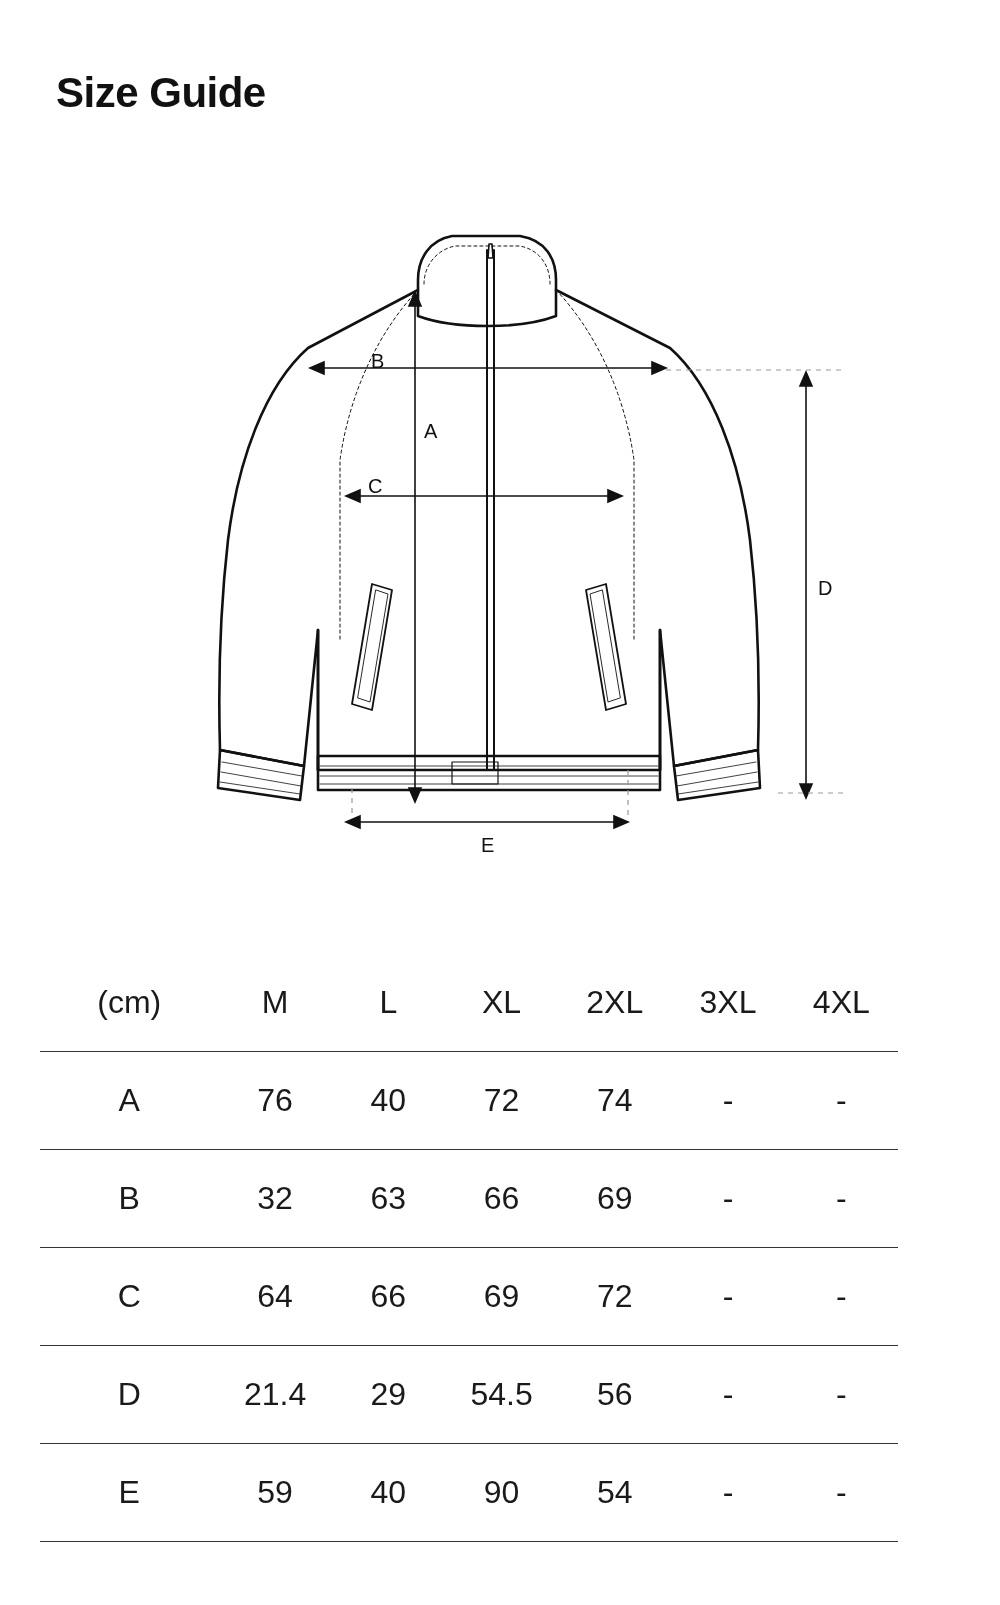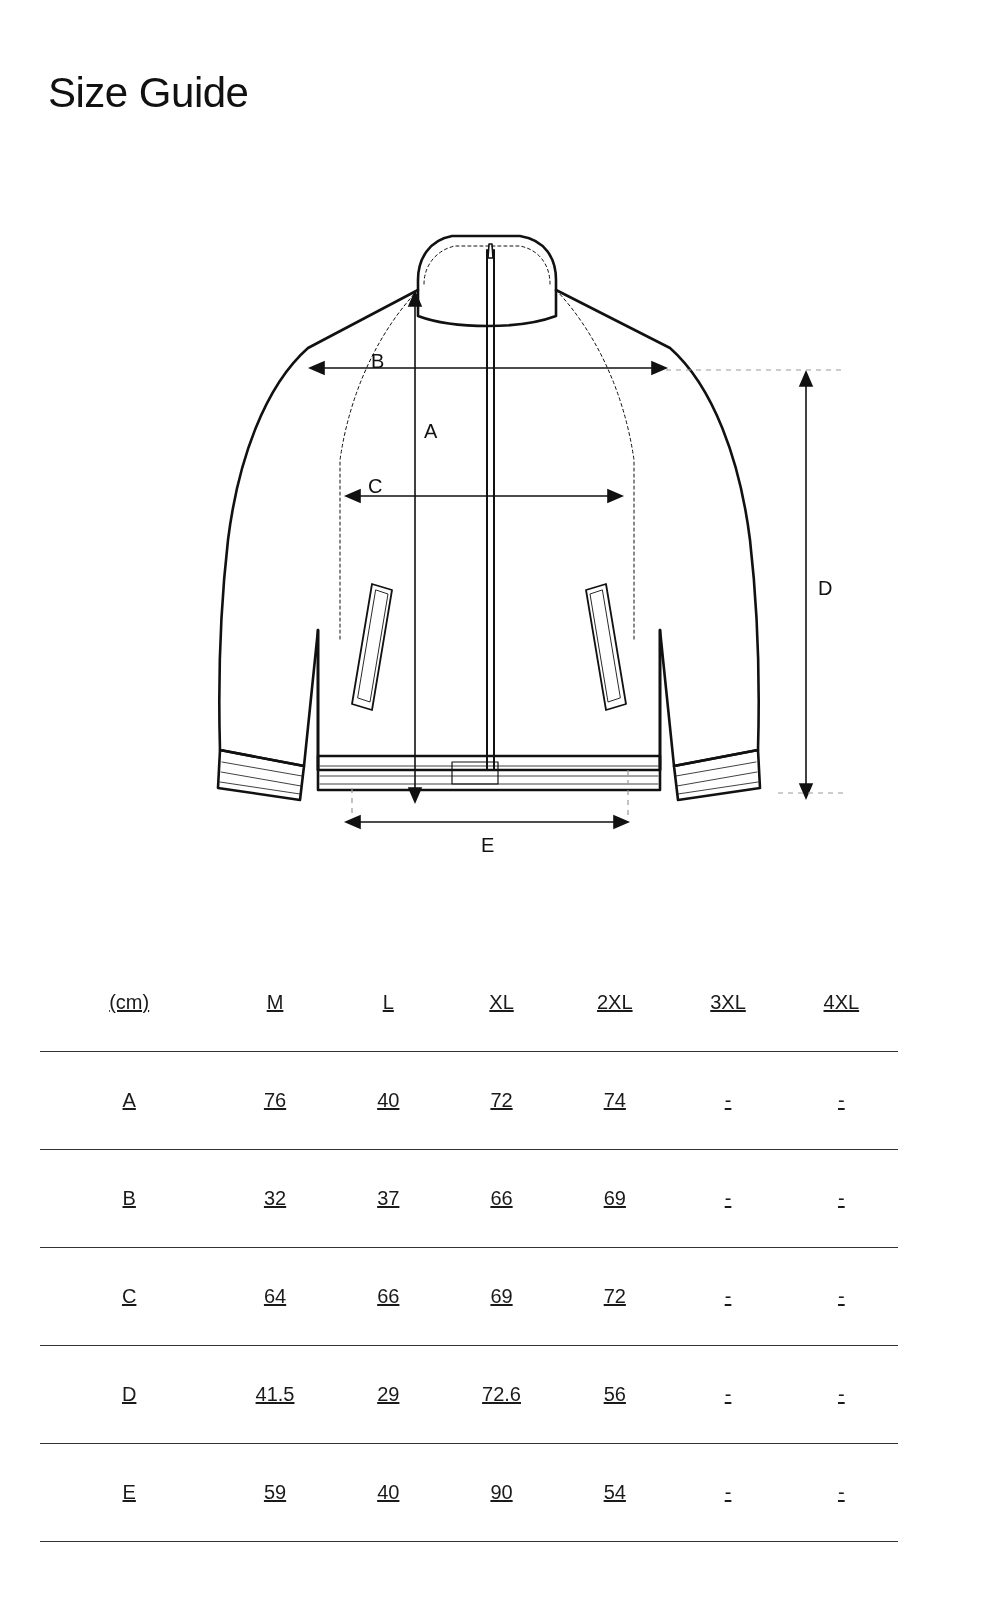--- a/index.html
+++ b/index.html
@@ -16,24 +16,24 @@
     position: relative;
     overflow: hidden;
   }
   .page {
     width: 1000px;
     height: 1605px;
     position: relative;
   }
   .page-title {
     position: absolute;
-    left: 48px;
+    left: 56px;
     top: 72px;
     font-size: 42px;
-    font-weight: normal;
+    font-weight: bold;
     letter-spacing: -0.5px;
     color: #111111;
     line-height: 1;
   }
   .diagram-wrap {
     position: absolute;
     left: 0;
     top: 210px;
     width: 1000px;
     height: 660px;
@@ -43,23 +43,22 @@
   }
   .table-wrap {
     position: absolute;
     left: 40px;
     top: 955px;
     width: 858px;
   }
   table.size-table {
     width: 858px;
     border-collapse: collapse;
-    font-size: 20px;
+    font-size: 32px;
     color: #1a1a1a;
-    text-decoration: underline;
   }
   table.size-table th,
   table.size-table td {
     text-align: center;
     font-weight: normal;
     padding: 0;
     height: 98px;
     vertical-align: middle;
   }
   table.size-table thead th {
@@ -188,40 +187,40 @@
           <td>76</td>
           <td>40</td>
           <td>72</td>
           <td>74</td>
           <td>-</td>
           <td>-</td>
         </tr>
         <tr>
           <td class="label-cell">B</td>
           <td>32</td>
-          <td>37</td>
+          <td>63</td>
           <td>66</td>
           <td>69</td>
           <td>-</td>
           <td>-</td>
         </tr>
         <tr>
           <td class="label-cell">C</td>
           <td>64</td>
           <td>66</td>
           <td>69</td>
           <td>72</td>
           <td>-</td>
           <td>-</td>
         </tr>
         <tr>
           <td class="label-cell">D</td>
-          <td>41.5</td>
+          <td>21.4</td>
           <td>29</td>
-          <td>72.6</td>
+          <td>54.5</td>
           <td>56</td>
           <td>-</td>
           <td>-</td>
         </tr>
         <tr>
           <td class="label-cell">E</td>
           <td>59</td>
           <td>40</td>
           <td>90</td>
           <td>54</td>

